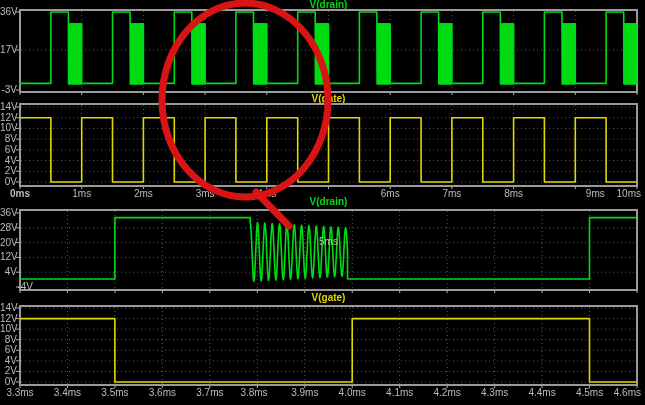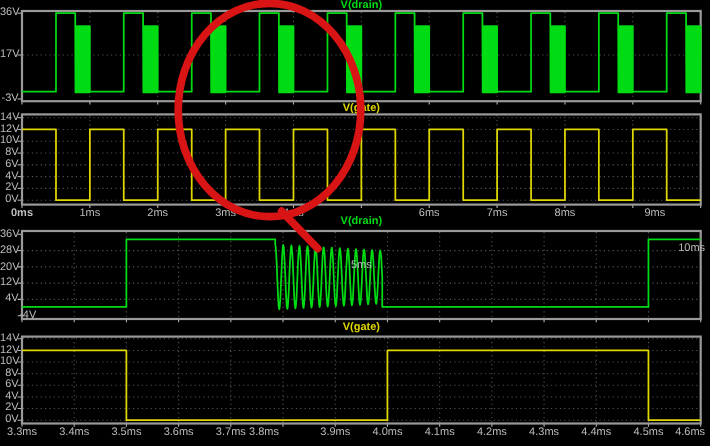--- a/index.html
+++ b/index.html
@@ -192,41 +192,41 @@
       <div class="lab" style="top: 189px; left: 20px; transform: translateX(-50%); font-weight: bold;">0ms</div>
       <div class="lab" style="top: 189px; left: 81.7px; transform: translateX(-50%);">1ms</div>
       <div class="lab" style="top: 189px; left: 143.4px; transform: translateX(-50%);">2ms</div>
       <div class="lab" style="top: 189px; left: 205.1px; transform: translateX(-50%);">3ms</div>
       <div class="lab" style="top: 189px; left: 266.8px; transform: translateX(-50%);">4ms</div>
       <div class="lab" style="top: 189px; left: 328.5px; transform: translateX(-50%); margin-top: 48px;">5ms</div>
       <div class="lab" style="top: 189px; left: 390.2px; transform: translateX(-50%);">6ms</div>
       <div class="lab" style="top: 189px; left: 451.9px; transform: translateX(-50%);">7ms</div>
       <div class="lab" style="top: 189px; left: 513.6px; transform: translateX(-50%);">8ms</div>
       <div class="lab" style="top: 189px; left: 575.3px; transform: translateX(-50%); margin-left: 20px;">9ms</div>
-      <div class="lab" style="top: 189px; left: 641px; transform: translateX(-100%); margin-top: 32px;">10ms</div>
+      <div class="lab" style="top: 189px; left: 641px; transform: translateX(-100%);">10ms</div>
       <div class="lab" style="left: 0px; top: 101.999px; width: 17px; text-align: right;">14V</div>
       <div class="lab" style="left: 0px; top: 112.711px; width: 17px; text-align: right;">12V</div>
       <div class="lab" style="left: 0px; top: 123.423px; width: 17px; text-align: right;">10V</div>
       <div class="lab" style="left: 0px; top: 134.135px; width: 17px; text-align: right;">8V</div>
       <div class="lab" style="left: 0px; top: 144.847px; width: 17px; text-align: right;">6V</div>
       <div class="lab" style="left: 0px; top: 155.559px; width: 17px; text-align: right;">4V</div>
       <div class="lab" style="left: 0px; top: 166.271px; width: 17px; text-align: right;">2V</div>
       <div class="lab" style="left: 0px; top: 176.983px; width: 17px; text-align: right;">0V</div>
       <div class="lab" style="left: 0px; top: 207.997px; width: 17px; text-align: right;">36V</div>
       <div class="lab" style="left: 0px; top: 222.798px; width: 17px; text-align: right;">28V</div>
       <div class="lab" style="left: 0px; top: 237.599px; width: 17px; text-align: right;">20V</div>
       <div class="lab" style="left: 0px; top: 252.401px; width: 17px; text-align: right;">12V</div>
       <div class="lab" style="left: 0px; top: 267.202px; width: 17px; text-align: right;">4V</div>
       <div class="lab" style="left: 0px; top: 282.003px; width: 17px; text-align: right; margin-left: 16px;">-4V</div>
       <div class="lab" style="top: 388px; left: 20px; transform: translateX(-50%);">3.3ms</div>
       <div class="lab" style="top: 388px; left: 67.4615px; transform: translateX(-50%);">3.4ms</div>
       <div class="lab" style="top: 388px; left: 114.923px; transform: translateX(-50%);">3.5ms</div>
       <div class="lab" style="top: 388px; left: 162.385px; transform: translateX(-50%);">3.6ms</div>
       <div class="lab" style="top: 388px; left: 209.846px; transform: translateX(-50%);">3.7ms</div>
-      <div class="lab" style="top: 388px; left: 240px; transform: translateX(-50%);">3.8ms</div>
+      <div class="lab" style="top: 388px; left: 254px; transform: translateX(-50%);">3.8ms</div>
       <div class="lab" style="top: 388px; left: 304.769px; transform: translateX(-50%);">3.9ms</div>
       <div class="lab" style="top: 388px; left: 352.231px; transform: translateX(-50%);">4.0ms</div>
       <div class="lab" style="top: 388px; left: 399.692px; transform: translateX(-50%);">4.1ms</div>
       <div class="lab" style="top: 388px; left: 447.154px; transform: translateX(-50%);">4.2ms</div>
       <div class="lab" style="top: 388px; left: 494.615px; transform: translateX(-50%); text-align: center;">4.3ms</div>
       <div class="lab" style="top: 388px; left: 542.077px; transform: translateX(-50%);">4.4ms</div>
       <div class="lab" style="top: 388px; left: 589.538px; transform: translateX(-50%);">4.5ms</div>
       <div class="lab" style="top: 388px; left: 641px; transform: translateX(-100%);">4.6ms</div>
       <div class="lab" style="left: 0px; top: 303.008px; width: 17px; text-align: right;">14V</div>
       <div class="lab" style="left: 0px; top: 313.577px; width: 17px; text-align: right;">12V</div>

